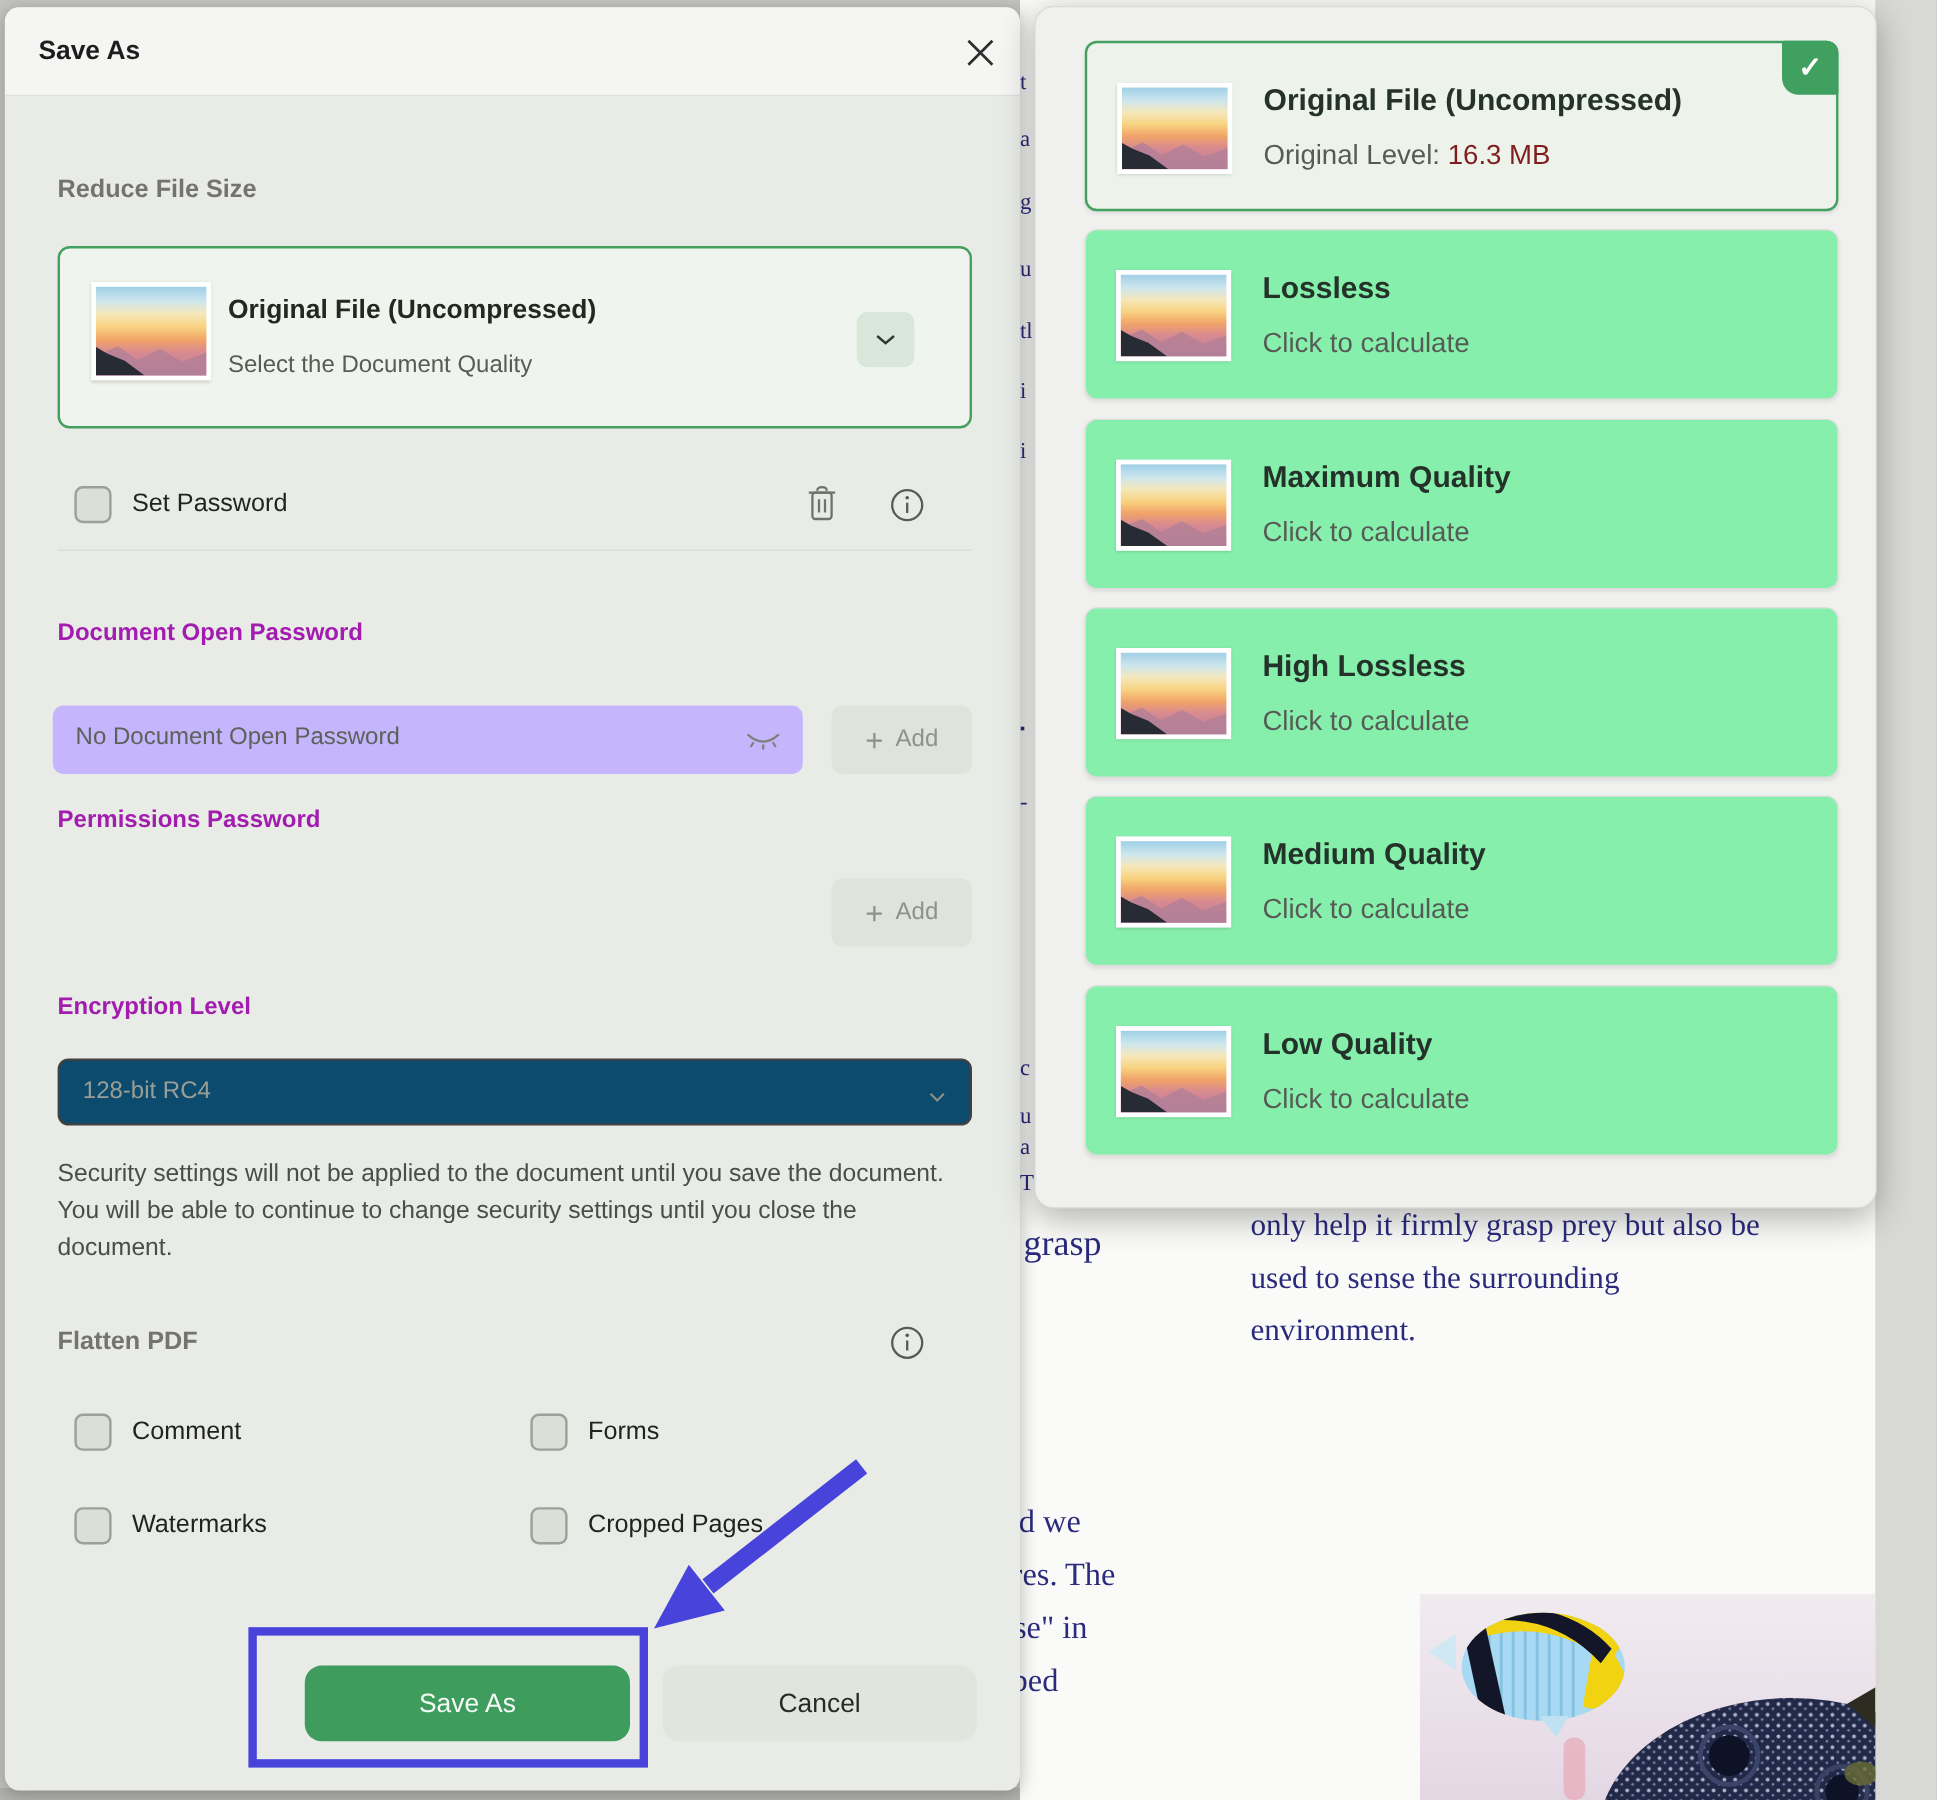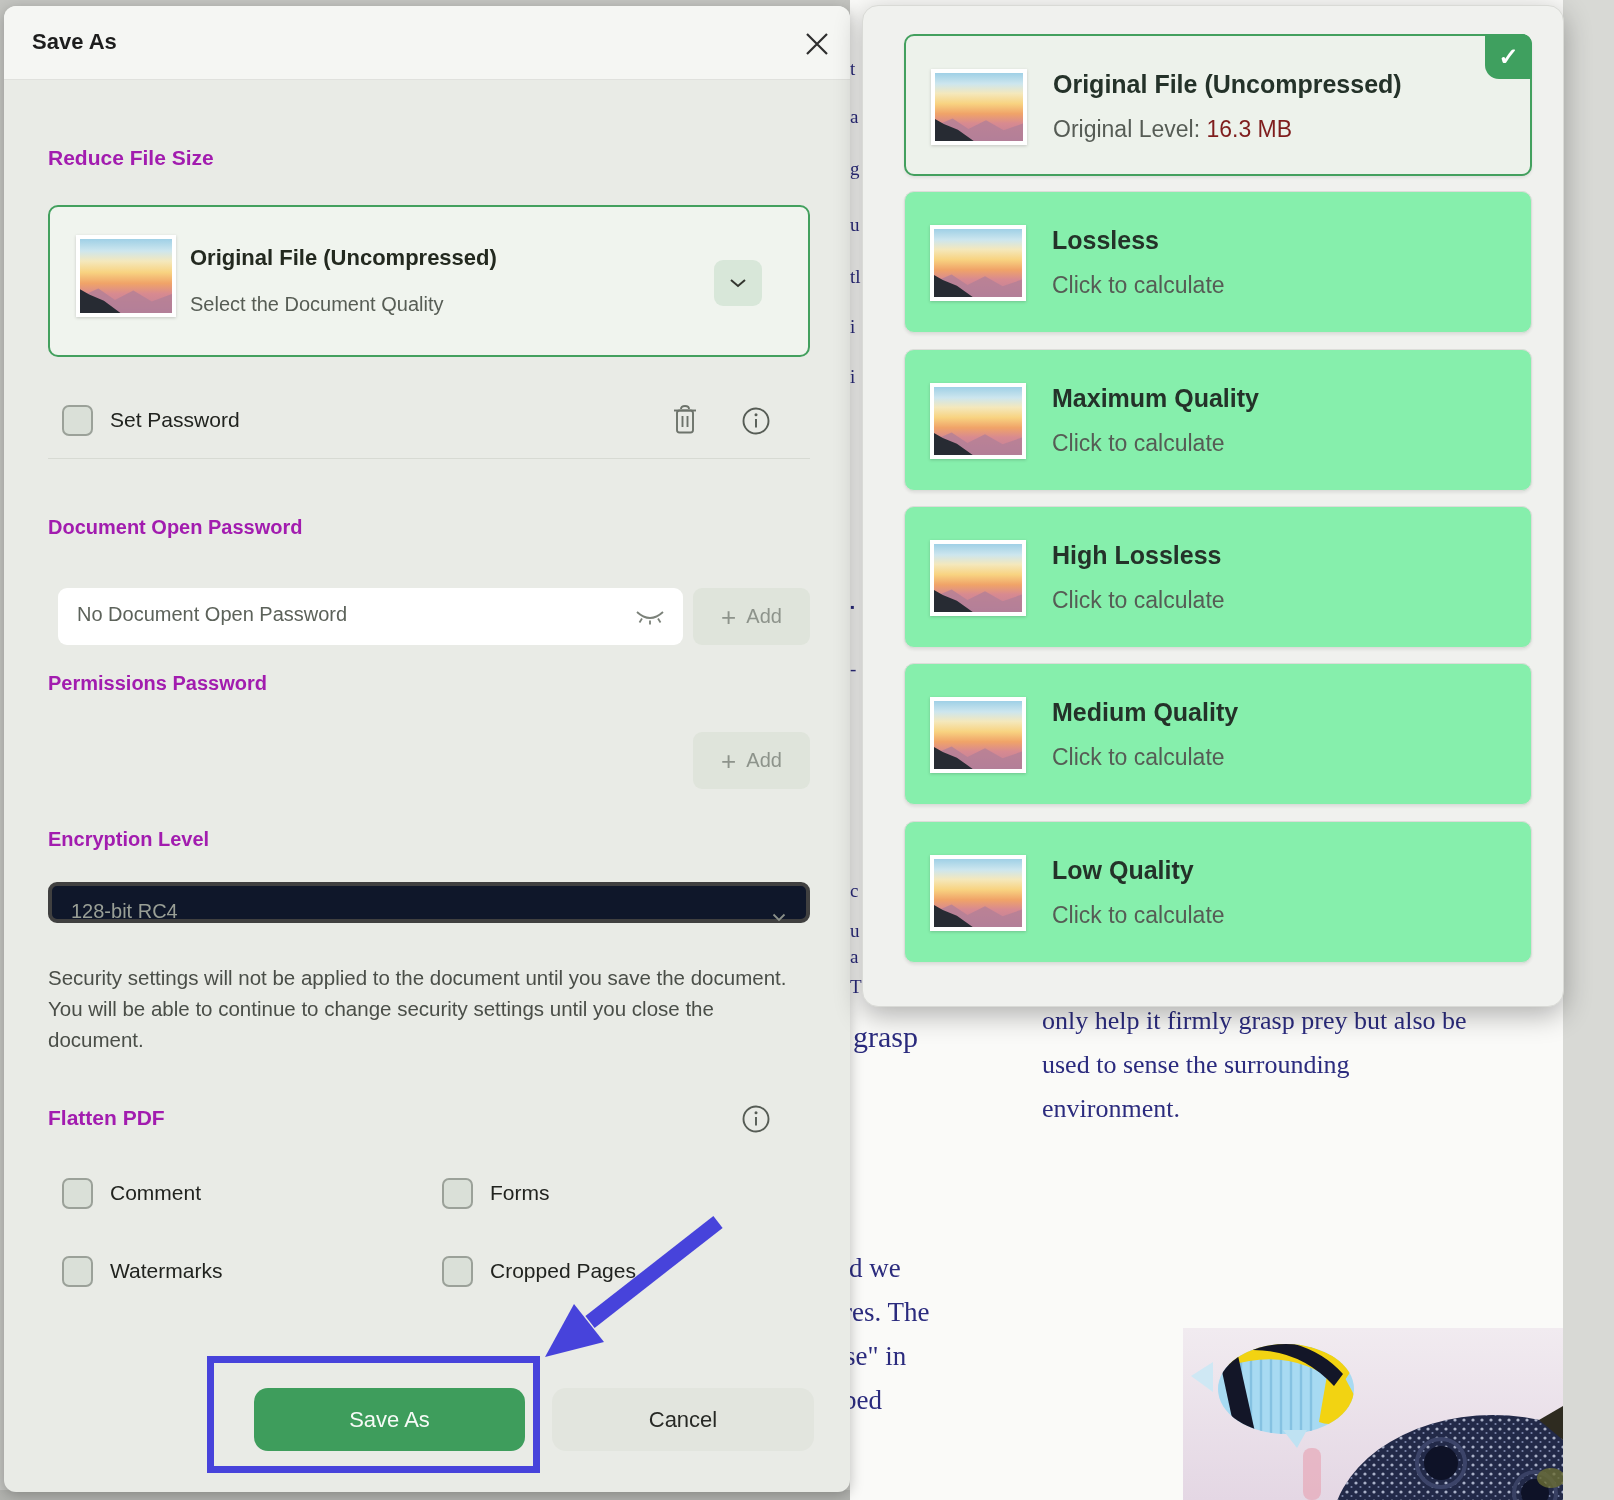--- a/index.html
+++ b/index.html
@@ -15,46 +15,46 @@
   .edge-strip { position:absolute; left:850px; top:0; width:12px; height:1000px; overflow:hidden; }
   .edge-strip span { position:absolute; left:0; font-family:"Liberation Serif", serif; color:#2b2b7e; font-size:19px; }
   .fish-photo { position:absolute; left:1183px; top:1328px; width:380px; height:172px; overflow:hidden; }
 
   
   .dialog { position:absolute; left:4px; top:6px; width:846px; height:1486px; background:#e9ebe6;
             border-radius:12px; box-shadow:0 3px 14px rgba(0,0,0,.25); overflow:hidden; }
   .titlebar { position:absolute; left:0; top:0; width:100%; height:74px; background:#f5f6f3; border-bottom:1px solid #e0e1dd; }
   .dlg-title { position:absolute; left:28px; top:23px; font-size:22px; font-weight:bold; color:#1d1d1d; }
   .close-btn { position:absolute; right:16px; top:21px; width:34px; height:34px; display:flex; align-items:center; justify-content:center; cursor:pointer; }
-  .section-h { position:absolute; font-size:21px; font-weight:bold; color:#a21caf; }
+  .section-h { position:absolute; font-size:21px; font-weight:bold; color:#737373; }
   .selector { position:absolute; left:44px; top:199px; width:762px; height:152px; background:#f0f4ee;
               border:2px solid #43a05e; border-radius:10px; }
   .thumb-frame { background:#fff; box-shadow:0 1px 3px rgba(0,0,0,.18); padding:4px; }
   .thumb { position:relative; width:100%; height:100%; overflow:hidden;
            background:linear-gradient(180deg,#9fd0e6 0%,#cde6ee 16%,#f4e8bc 30%,#f8d381 45%,#f0a368 60%,#d88a90 74%,#bb7f9d 100%); }
   .thumb::before { content:""; position:absolute; left:0; right:0; bottom:0; height:46%; background:#b07f97; opacity:.75;
            clip-path:polygon(0 100%,0 52%,20% 28%,38% 62%,58% 34%,78% 66%,100% 44%,100% 100%); }
   .thumb::after { content:""; position:absolute; left:0; right:0; bottom:0; height:52%; background:#272b33;
            clip-path:polygon(0 100%,0 38%,10% 52%,26% 68%,44% 100%); }
   .sel-title { position:absolute; left:140px; top:38px; font-size:22px; font-weight:bold; color:#23291f; }
   .sel-sub { position:absolute; left:140px; top:86px; font-size:20px; color:#575d55; }
   .chev-btn { position:absolute; left:664px; top:53px; width:48px; height:46px; background:#d8e7d9; border-radius:9px;
               display:flex; align-items:center; justify-content:center; cursor:pointer; }
   .cb { position:absolute; width:31px; height:31px; border-radius:7px; background:#dae0d8; border:2px solid #9ba199; cursor:pointer; }
   .cb-label { position:absolute; font-size:21px; color:#21231f; }
   .icon-btn { position:absolute; display:flex; align-items:center; justify-content:center; cursor:pointer; }
   .divider { position:absolute; left:44px; width:762px; height:1px; background:#d7dad3; }
   .field-label { position:absolute; left:44px; font-size:20px; font-weight:bold; color:#a21caf; }
-  .input { position:absolute; left:54px; width:625px; height:57px; background:#ffffff; border-radius:9px; }
+  .input { position:absolute; left:40px; width:625px; height:57px; background:#c4b5fd; border-radius:9px; }
   .input-text { position:absolute; left:19px; top:15px; font-size:20px; color:#5c625a; }
   .eye { position:absolute; right:18px; top:21px; }
   .add-btn { position:absolute; left:689px; width:117px; height:57px; background:#dfe4db; border-radius:9px;
              display:flex; align-items:center; justify-content:center; gap:10px; font-size:20px; color:#8d938b; cursor:pointer; }
   .add-plus { font-size:26px; font-weight:300; line-height:20px; color:#8d938b; }
-  .select { position:absolute; left:44px; width:762px; height:41px; background:#0f172a; border:4px solid #404040; border-radius:9px; }
+  .select { position:absolute; left:44px; width:762px; height:56px; background:#0c4a6e; border:2px solid #404040; border-radius:9px; }
   .select-text { position:absolute; left:19px; top:14px; font-size:20px; color:#999f96; }
   .select-chev { position:absolute; right:20px; top:22px; }
   .para { position:absolute; left:44px; width:748px; font-size:20.5px; line-height:31px; color:#4a4e48; }
   .btn { position:absolute; height:63px; border-radius:14px; display:flex; align-items:center; justify-content:center;
          font-size:22px; cursor:pointer; }
   .btn-primary { background:#3e9d5c; color:#f6faf6; }
   .btn-secondary { background:#e2e5de; color:#272925; }
 
   
   .anno-rect { position:absolute; left:207px; top:1356px; width:333px; height:117px; border:7px solid #4743db; z-index:40; pointer-events:none; }

